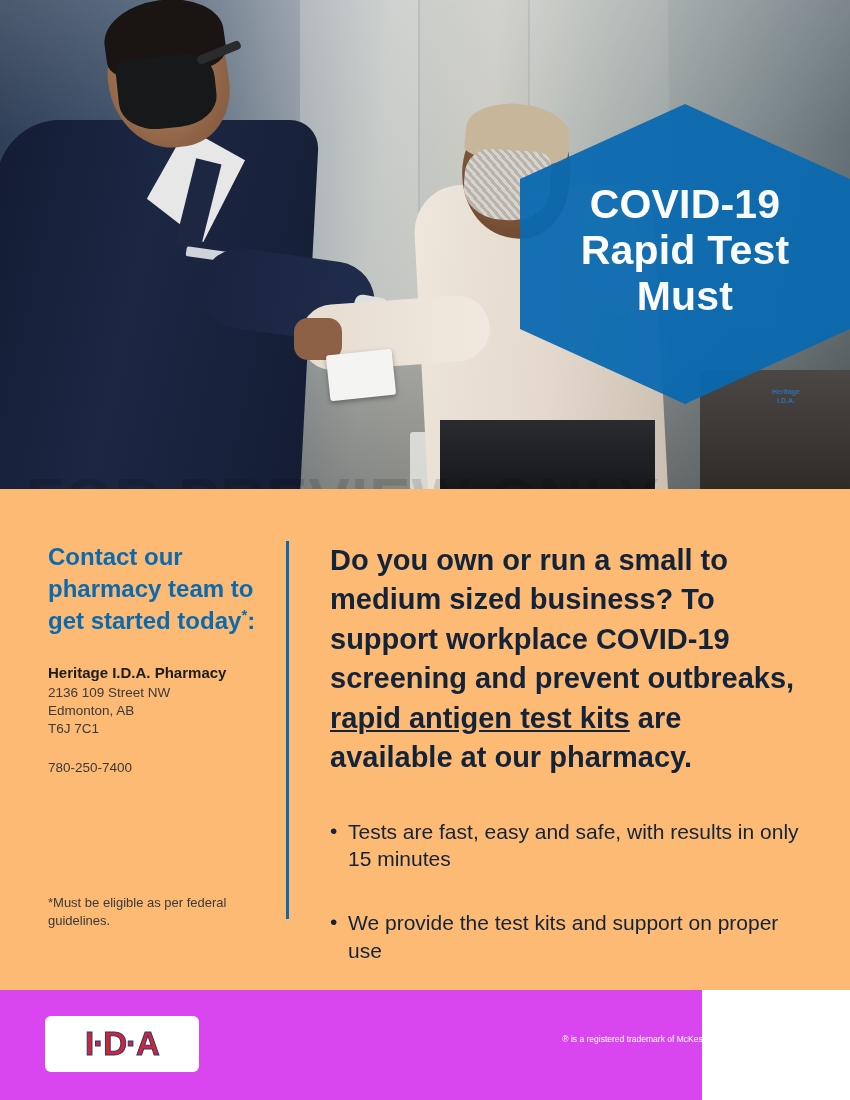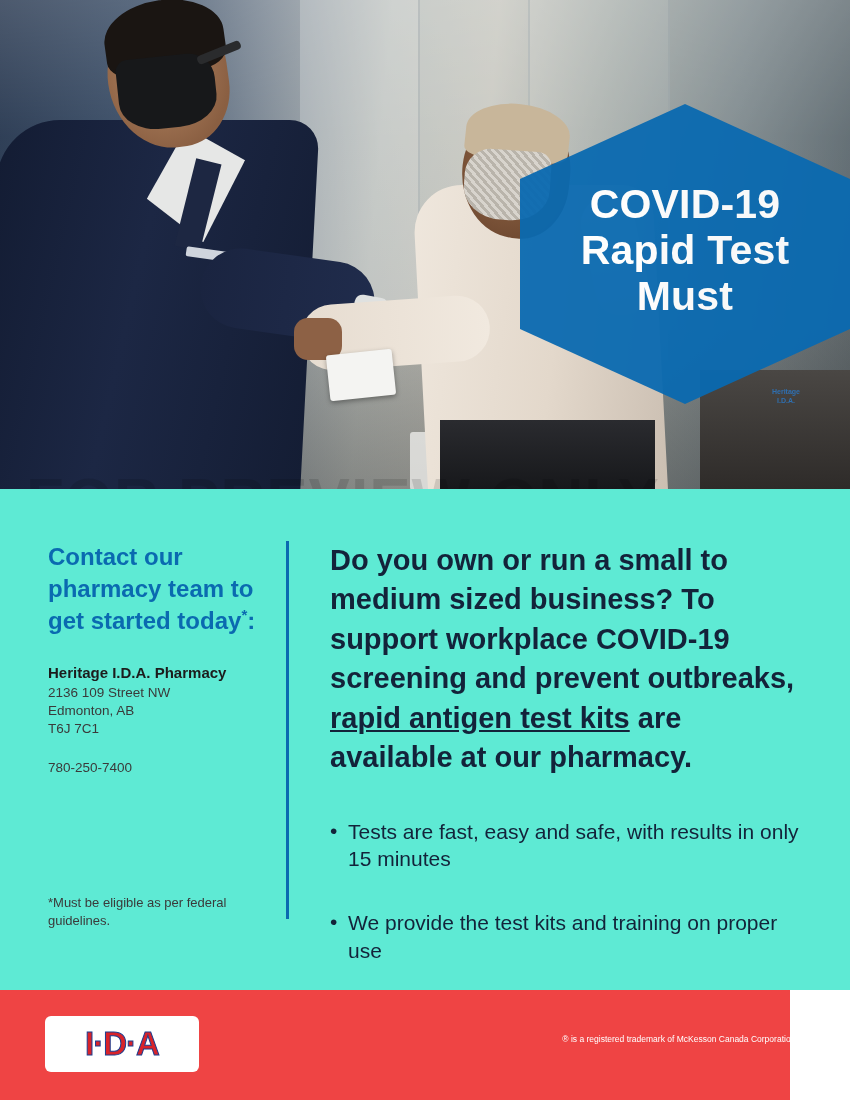--- a/index.html
+++ b/index.html
@@ -284,21 +284,21 @@
   }
   .wm1 { left: 26px;  top: -6px; }
   .wm2 { left: 8px;   top: 212px; }
   .wm3 { left: 28px;  top: 428px; }
 
   
   .content {
     position: absolute;
     left: 0; top: 489px;
     width: 850px; height: 501px;
-    background: #5eead4;
+    background: #fdba74;
     z-index: 6;
   }
   .content-inner {
     position: relative;
     width: 850px;
     height: 501px;
   }
 
   .left-col {
     position: absolute;
@@ -381,22 +381,22 @@
     left: 0;
     top: -1px;
     font-size: 21px;
     color: #13233a;
   }
 
   
   .footer {
     position: absolute;
     left: 0; top: 990px;
-    width: 790px; height: 110px;
-    background: #ef4444;
+    width: 702px; height: 110px;
+    background: #d946ef;
     z-index: 7;
   }
   .logo {
     position: absolute;
     left: 48px; top: 29px;
     width: 148px; height: 50px;
     background: #ffffff;
     border-radius: 3px;
     display: flex;
     align-items: center;
@@ -486,21 +486,21 @@
       </div>
 
       <div class="disclaimer">*Must be eligible as per federal guidelines.</div>
 
       <div class="divider"></div>
 
       <div class="right-col">
         <p class="intro"><span>Do you own or run a small to medium sized business? To support workplace COVID-19 screening and prevent outbreaks, </span><u>rapid antigen test kits</u><span> are available at our pharmacy.</span></p>
         <ul class="points">
           <li>Tests are fast, easy and safe, with results in only 15 minutes</li>
-          <li>We provide the test kits and training on proper use</li>
+          <li>We provide the test kits and support on proper use</li>
         </ul>
       </div>
 
     </div>
   </div>
 
   <div class="watermark">
     <div class="wm-line wm1">FOR PREVIEW ONLY</div>
     <div class="wm-line wm2">FOR PREVIEW ONLY</div>
     <div class="wm-line wm3">FOR PREVIEW ONLY</div>

